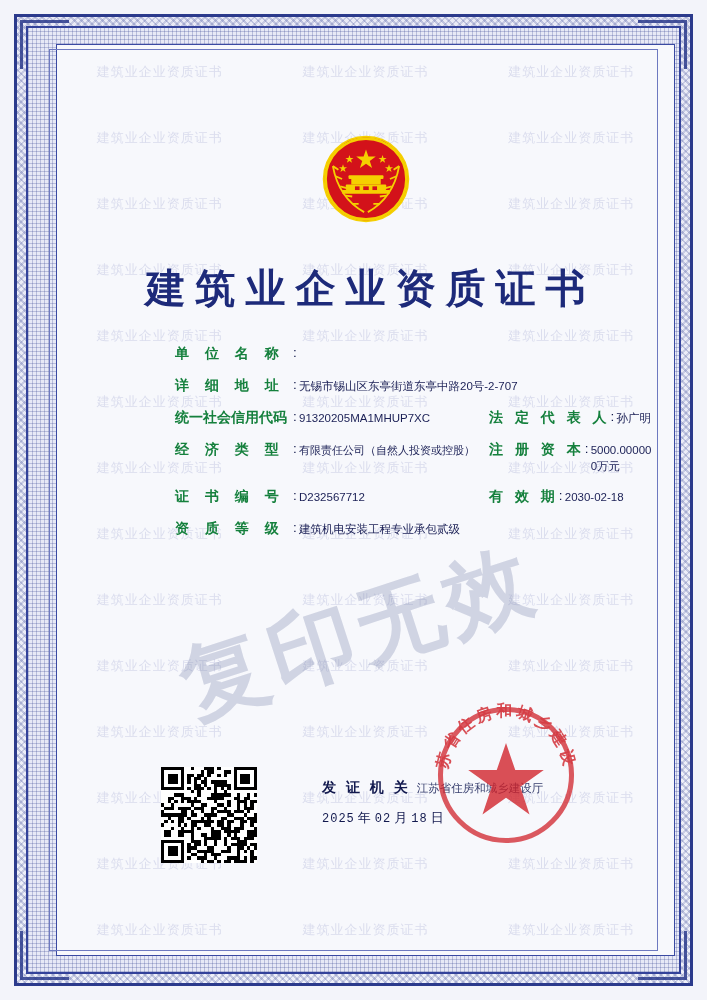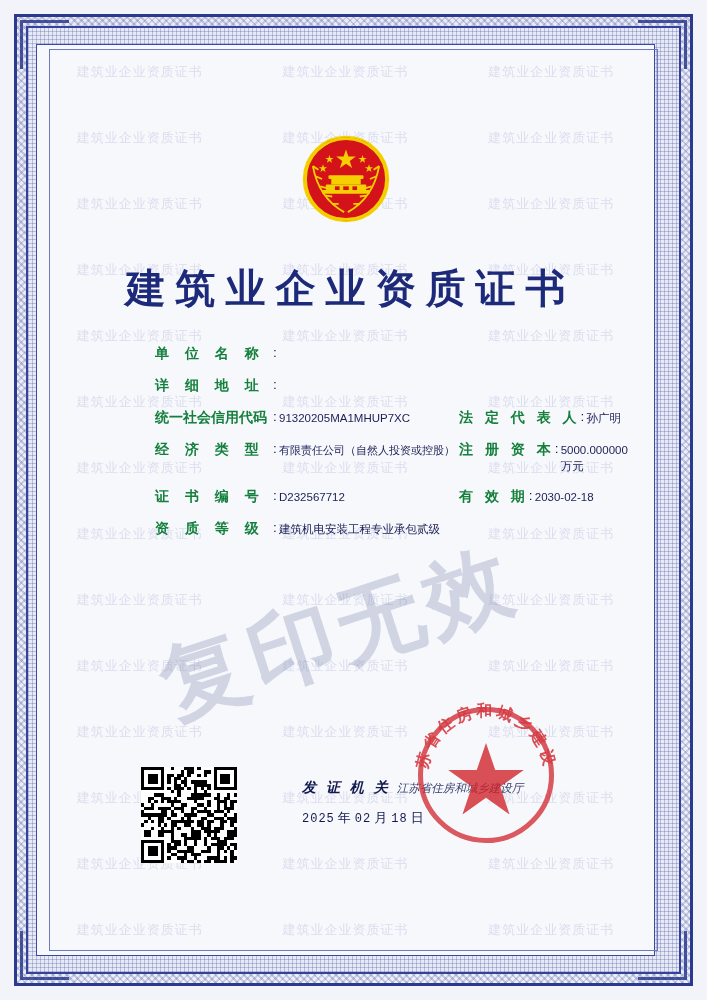--- a/index.html
+++ b/index.html
@@ -36,21 +36,21 @@
     width: 655px; height: 948px;
     box-sizing: border-box;
     border: 2px solid #33429a;
     background:
       repeating-linear-gradient(90deg, rgba(43,58,140,0.25) 0 1px, rgba(255,255,255,0) 1px 4px),
       repeating-linear-gradient(0deg, rgba(43,58,140,0.25) 0 1px, rgba(255,255,255,0) 1px 4px),
       #e7e9f6;
   }
   .frame-inner {
     position: absolute;
-    left: 36px; top: 44px;
+    left: 56px; top: 44px;
     width: 619px; height: 912px;
     box-sizing: border-box;
     border: 1.5px solid #3a49a2;
     background: #f7f8fc;
     overflow: hidden;
   }
   .frame-inner-2 {
     position: absolute;
     left: 49px; top: 49px;
     width: 609px; height: 902px;
@@ -146,21 +146,21 @@
     padding-top: 2px;
   }
   .f-value.small { font-size: 11px; }
   .pair {
     display: flex;
     align-items: flex-start;
     width: 100%;
   }
   .pair .left { display: flex; flex: 0 0 300px; }
   .pair .right { display: flex; flex: 1 1 auto; }
-  .pair .right .f-label { letter-spacing: 4px; width: auto; margin-left: 4px; }
+  .pair .right .f-label { letter-spacing: 4px; width: auto; margin-left: 14px; }
 
   
   .big-watermark {
     position: absolute;
     left: 118px;
     top: 530px;
     font-size: 86px;
     font-weight: bold;
     color: rgba(120,128,170,0.30);
     transform: rotate(-18deg);
@@ -187,21 +187,20 @@
     width: 260px;
     color: #12194e;
   }
   .issue-row {
     display: flex;
     align-items: baseline;
     font-size: 14px;
     font-weight: bold;
     letter-spacing: 3px;
     margin-bottom: 12px;
-    font-style: italic;
   }
   .issue-row .authority {
     font-size: 11.5px;
     font-weight: normal;
     letter-spacing: 0;
     color: #39406f;
     margin-left: 6px;
   }
   .date-row {
     display: flex;
@@ -352,20 +351,21 @@
     <div class="fields">
 
       <div class="field-row">
         <div class="f-label lbl-4">单 位 名 称</div>
         <div class="f-colon">:</div>
       </div>
 
       <div class="field-row">
         <div class="f-label lbl-4">详 细 地 址</div>
         <div class="f-colon">:</div>
+        <div class="f-value">无锡市锡山区东亭街道东亭中路20号-2-707</div>
       </div>
 
       <div class="field-row">
         <div class="pair">
           <div class="left">
             <div class="f-label lbl-wide">统一社会信用代码</div>
             <div class="f-colon">:</div>
             <div class="f-value">91320205MA1MHUP7XC</div>
           </div>
           <div class="right">

